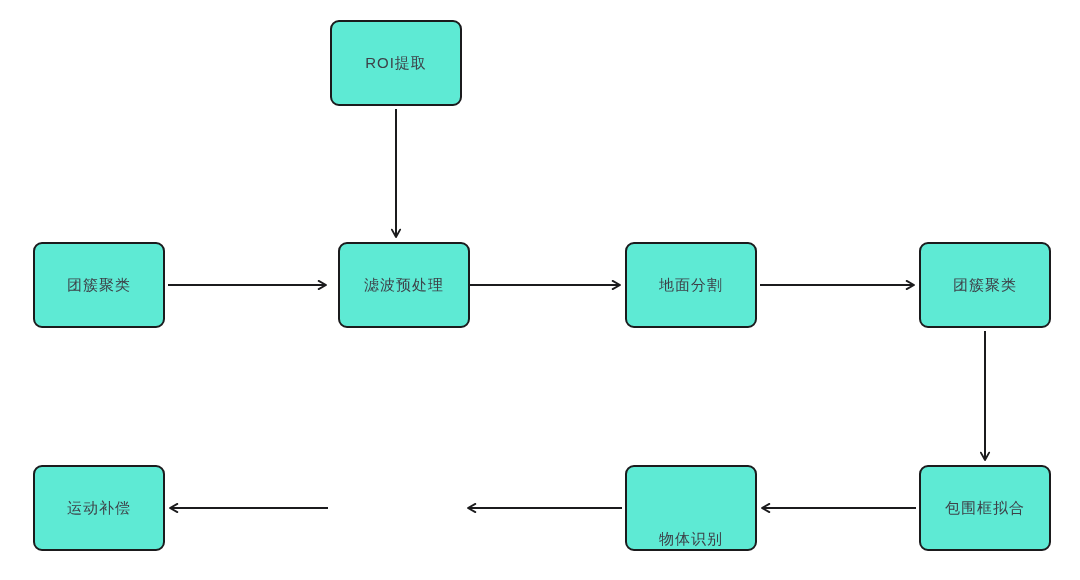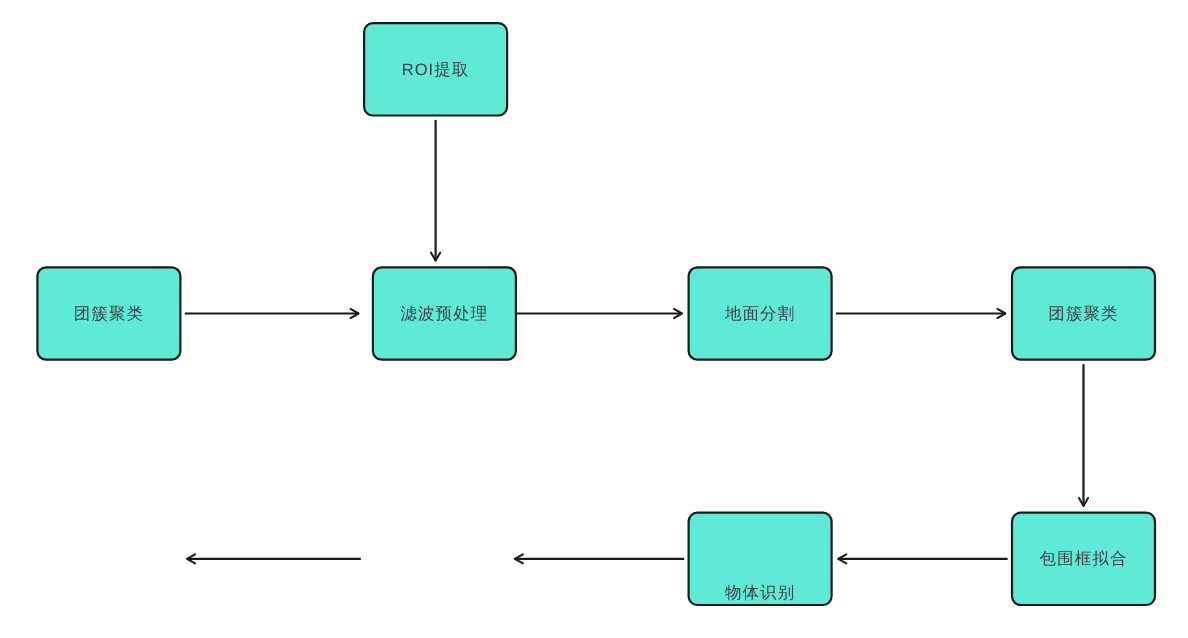--- a/index.html
+++ b/index.html
@@ -96,20 +96,23 @@
   </div>
 
   <div class="flow-node n-ground">
     <span>地面分割</span>
   </div>
 
   <div class="flow-node n-cluster">
     <span>团簇聚类</span>
   </div>
 
+  <div class="flow-node n-motion">
+    <span>运动补偿</span>
+  </div>
 
 
   <div class="flow-node n-object">
     <span>物体识别</span>
   </div>
 
   <div class="flow-node n-bbox">
     <span>包围框拟合</span>
   </div>
 

